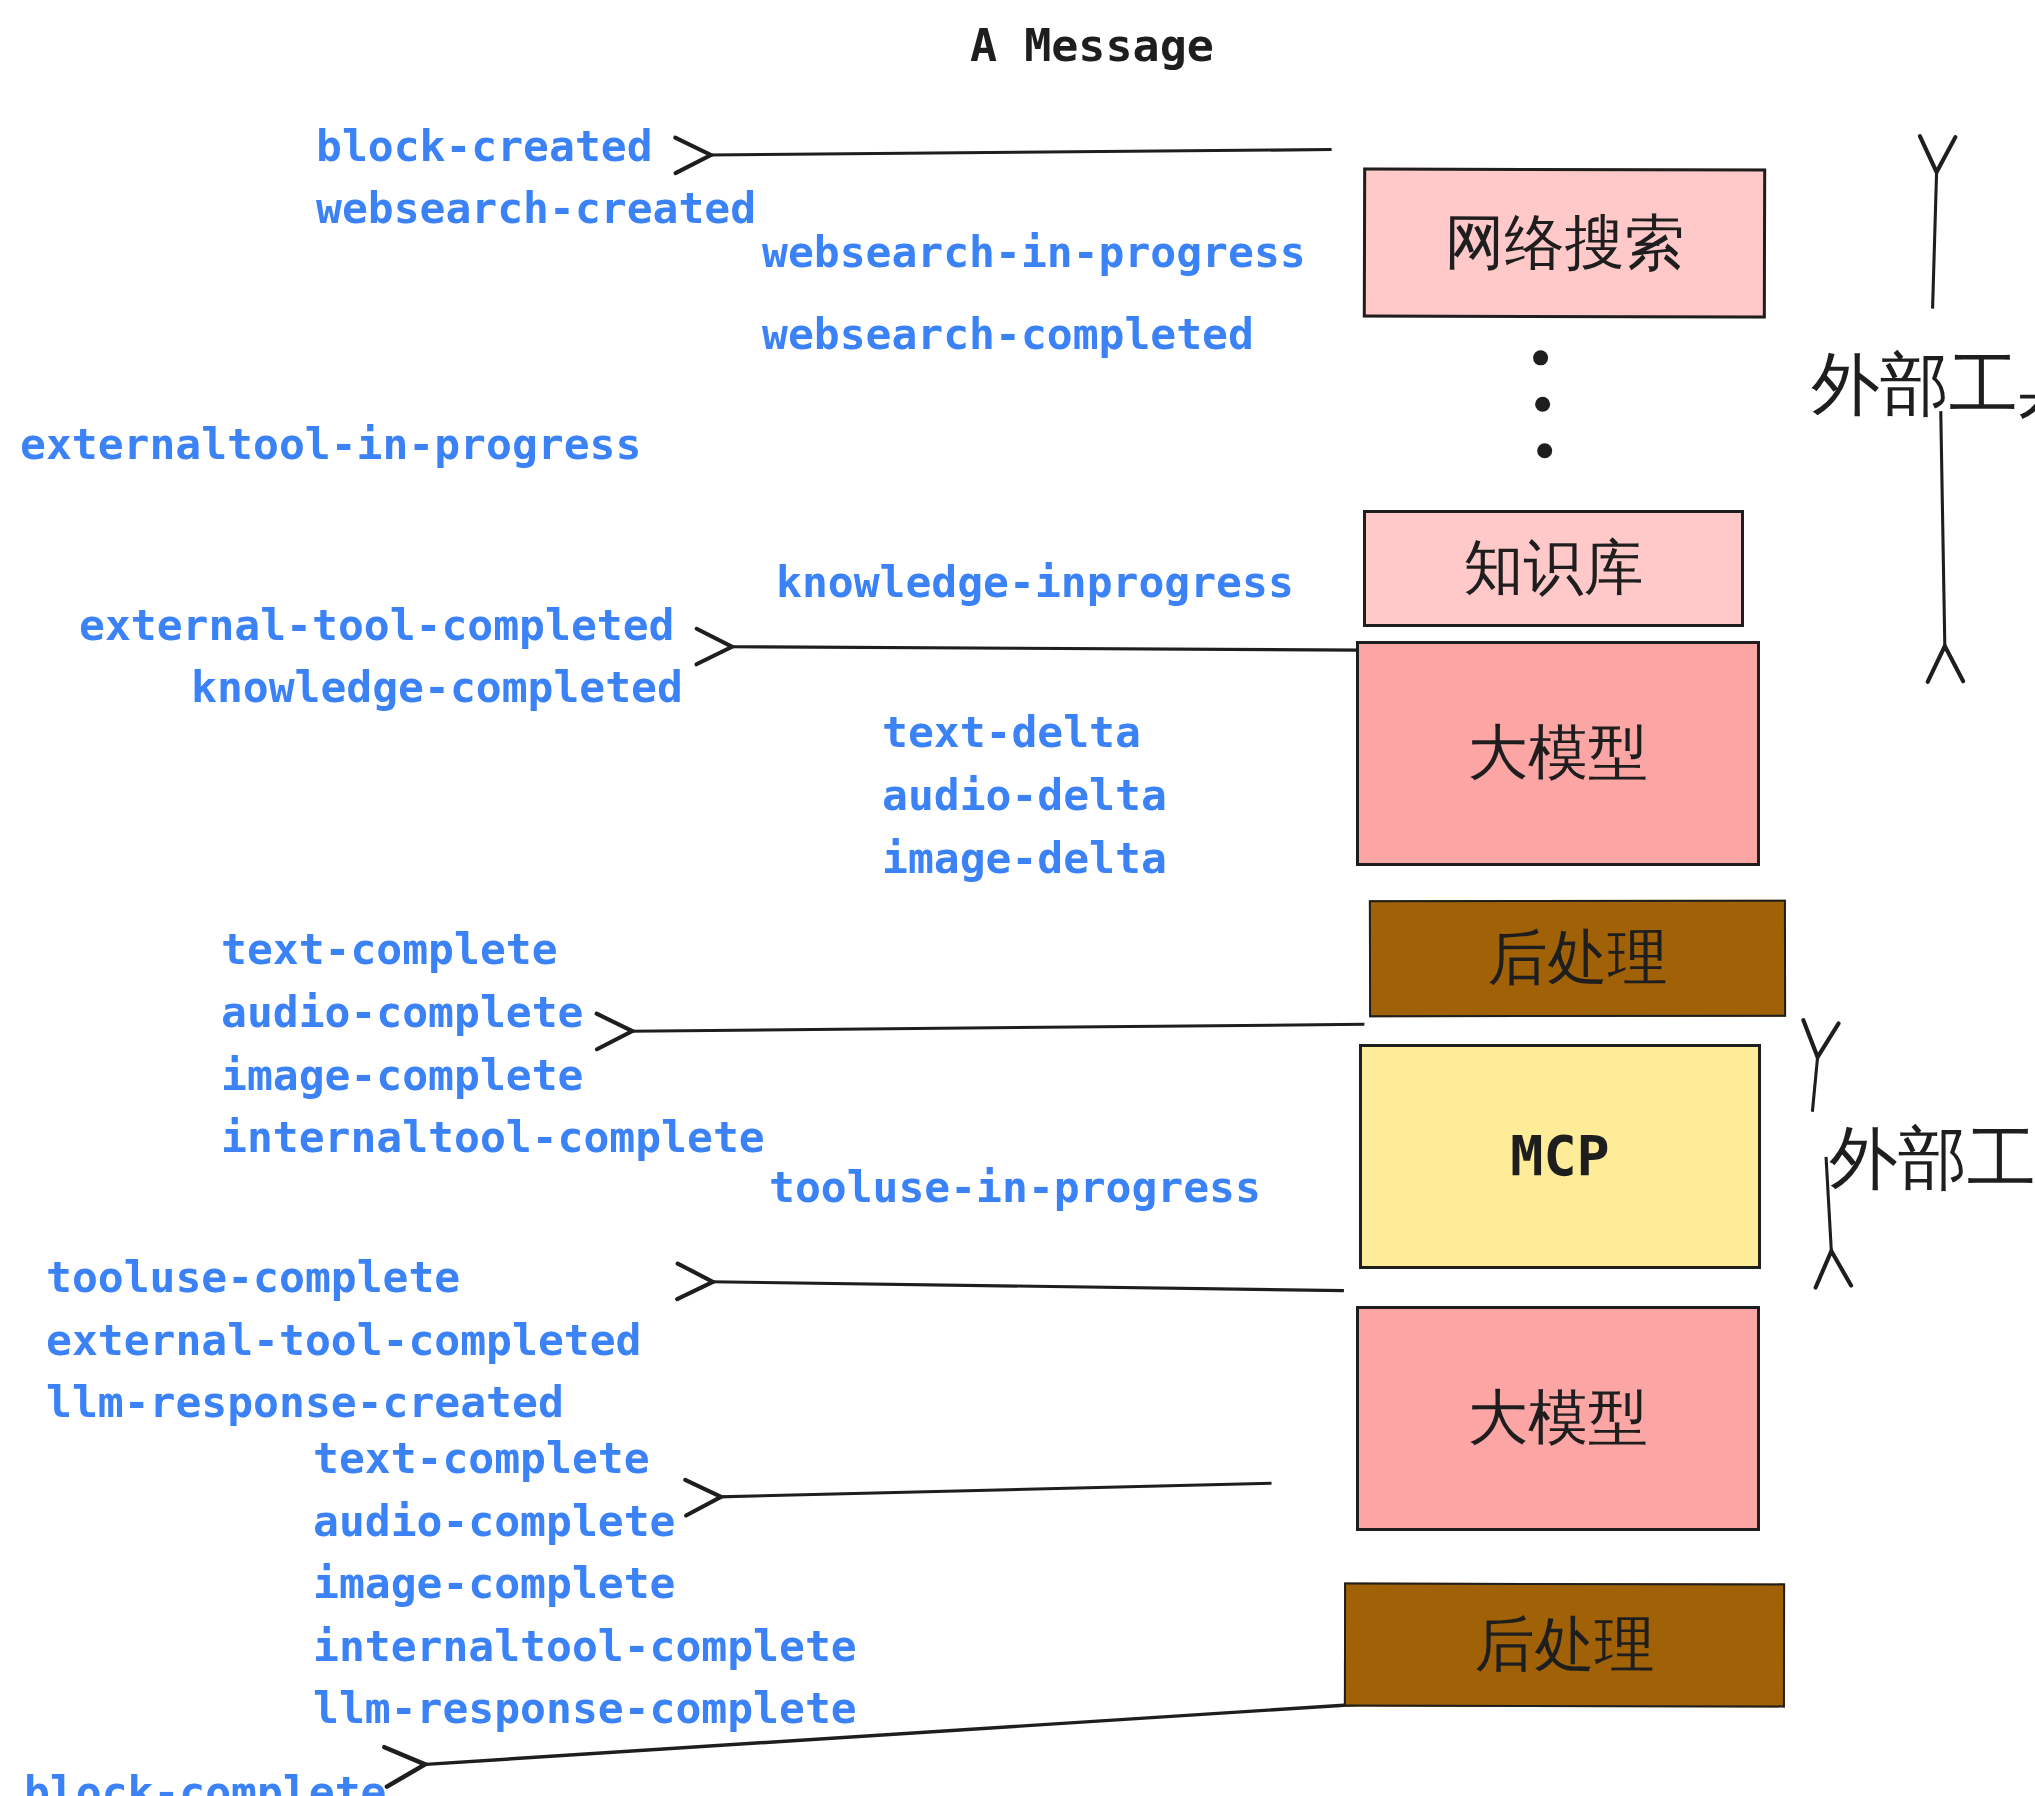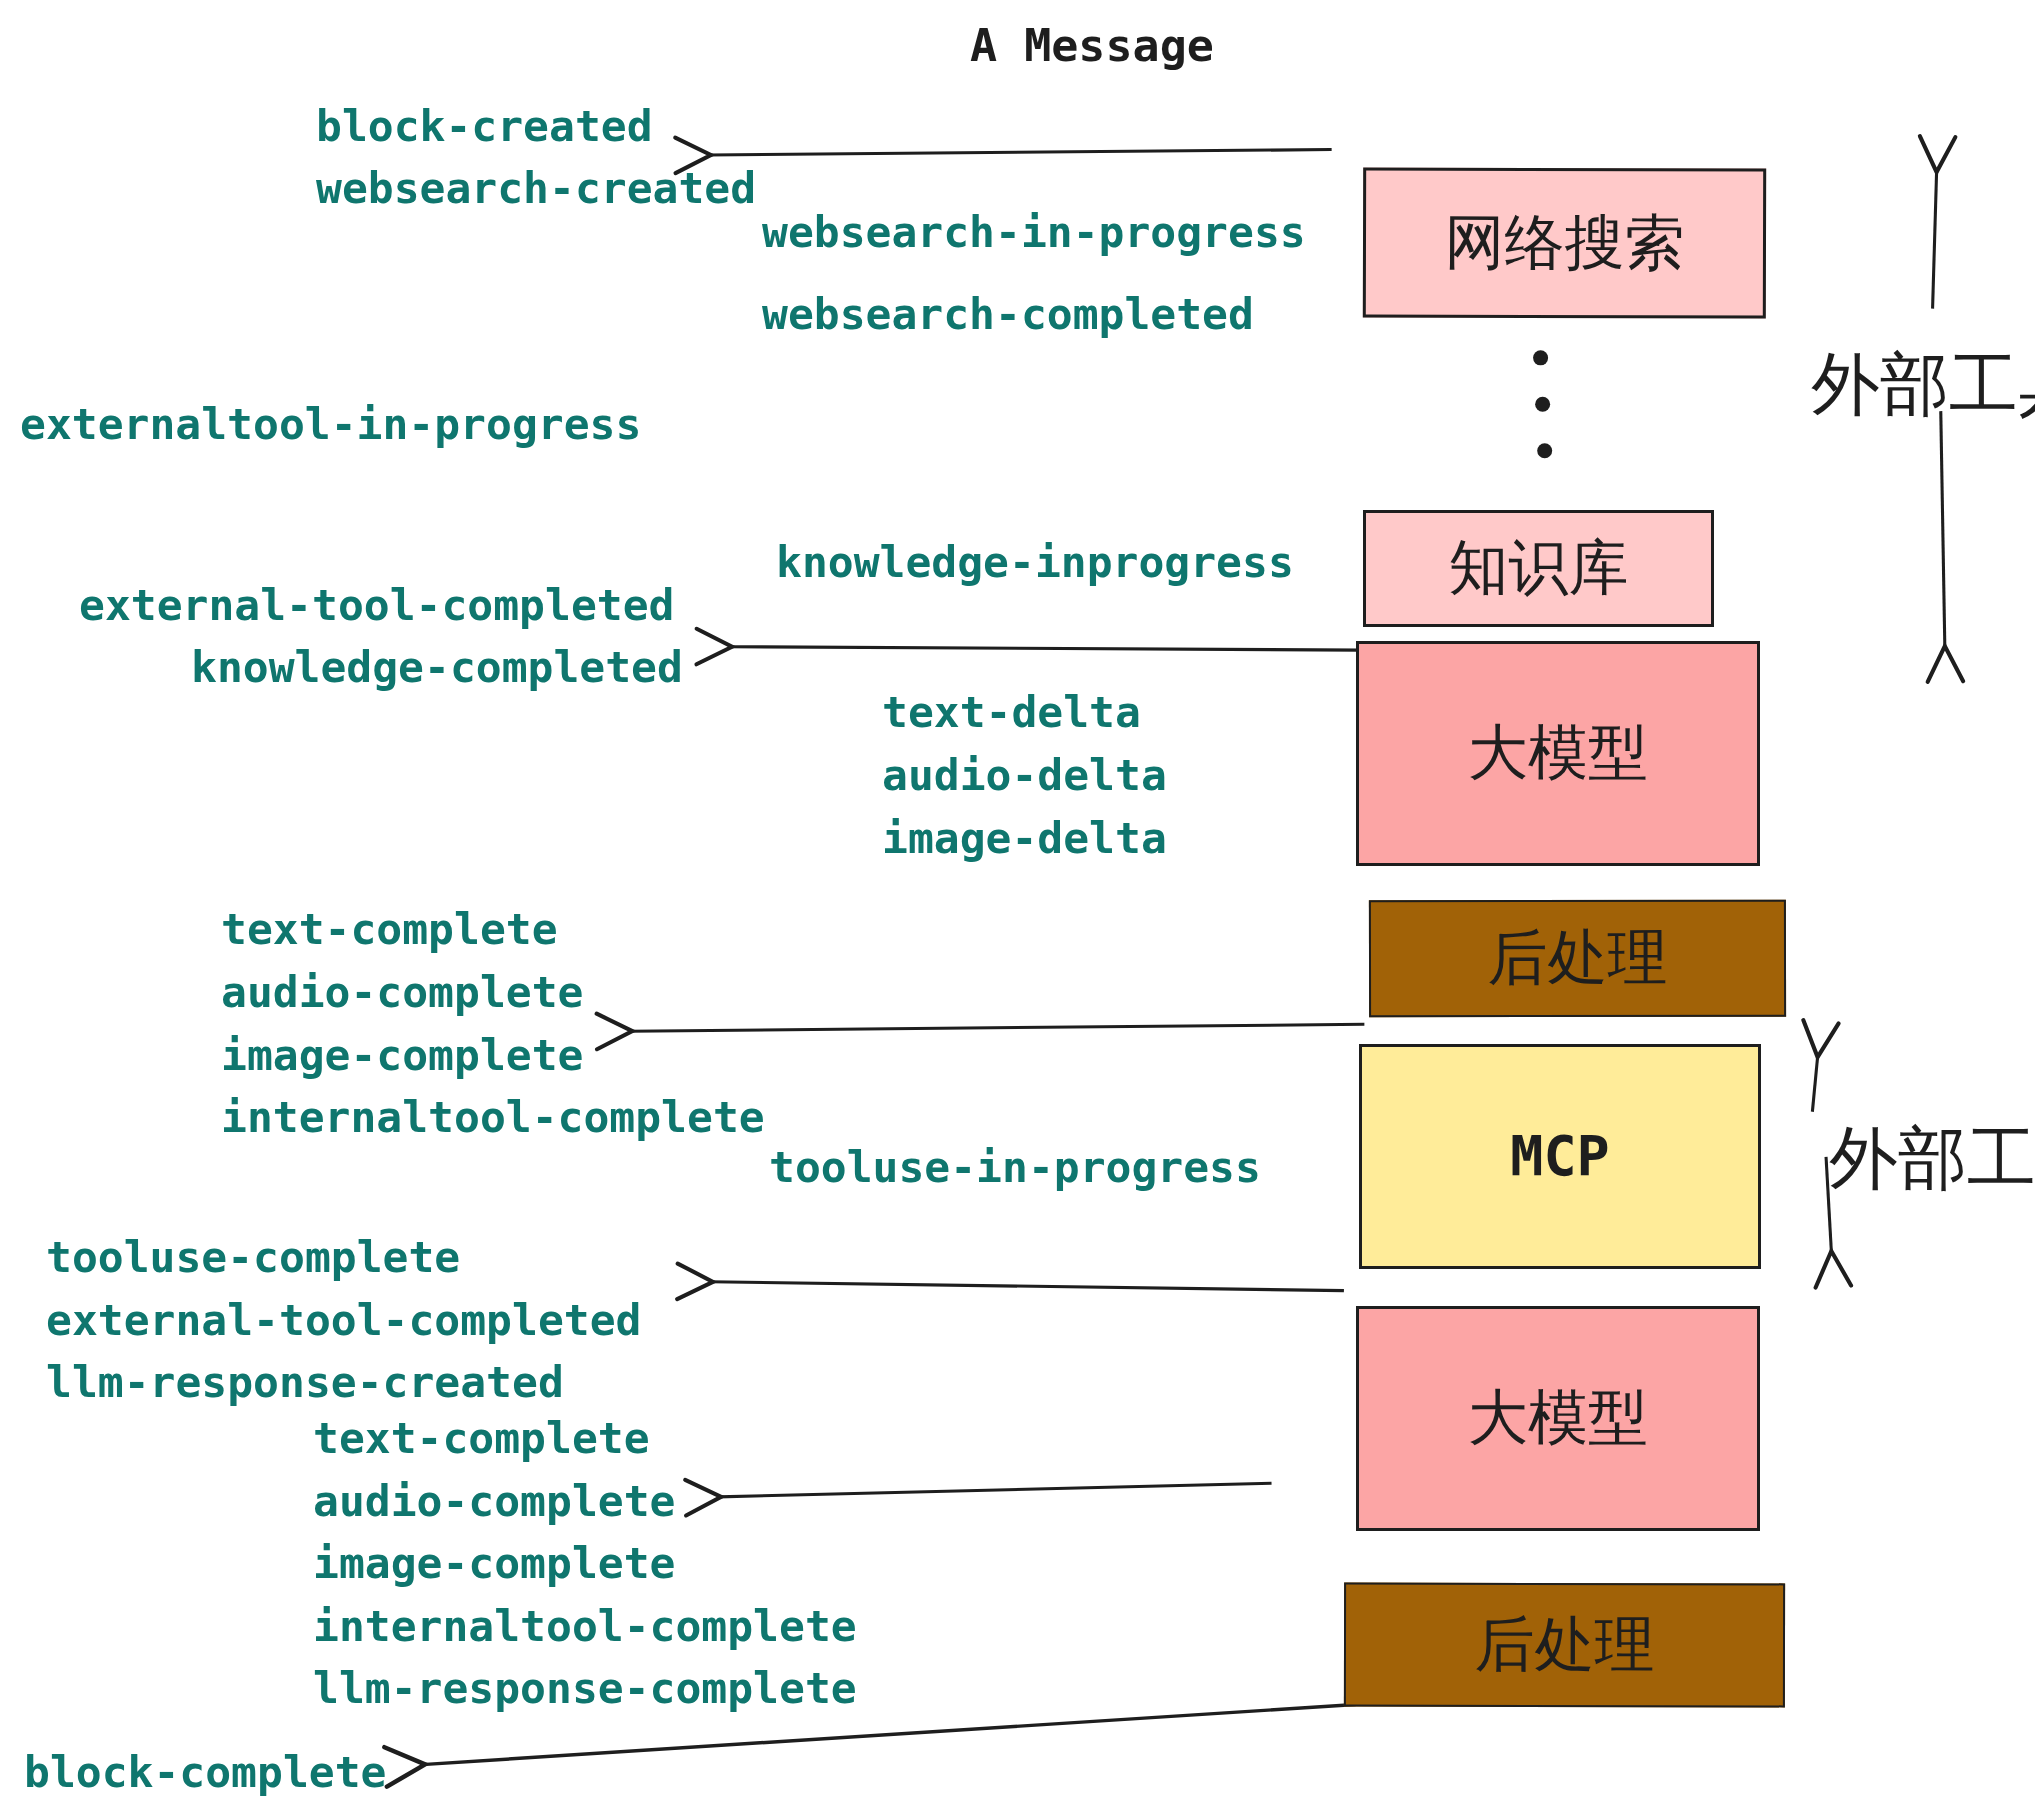--- a/index.html
+++ b/index.html
@@ -11,21 +11,21 @@
     color:#1e1e1e;
   }
   .title{
     position:absolute;left:970px;top:20.5px;
     font:700 45px/1.1 "DejaVu Sans Mono", monospace;
     color:#1e1e1e;white-space:nowrap;
   }
   .event{
     position:absolute;
     font:700 43px/1.12 "DejaVu Sans Mono", monospace;
-    color:#0f766e;white-space:nowrap;
+    color:#3b82f6;white-space:nowrap;margin-top:20px;
   }
   .box{
     position:absolute;
     box-sizing:border-box;
     border:3.4px solid #1e1e1e;
     display:flex;align-items:center;justify-content:center;
     background:#ffffff;
   }
   .box .zh{
     font-family:"Liberation Sans", sans-serif;
@@ -102,21 +102,21 @@
   <div class="event" style="left:313px;top:1477px">audio-complete</div>
   <div class="event" style="left:313px;top:1539px">image-complete</div>
   <div class="event" style="left:313px;top:1602px">internaltool-complete</div>
   <div class="event" style="left:313px;top:1664px">llm-response-complete</div>
   <div class="event" style="left:24px;top:1748px">block-complete</div>
 
   <div class="box pink" style="left:1363px;top:168px;width:403px;height:150px;transform:rotate(0.15deg)">
     <span class="zh">网络搜索</span>
   </div>
 
-  <div class="box pink" style="left:1363px;top:510px;width:351px;height:117px">
+  <div class="box pink" style="left:1363px;top:510px;width:381px;height:117px">
     <span class="zh">知识库</span>
   </div>
 
   <div class="box green" style="left:1356px;top:641px;width:404px;height:225px">
     <span class="zh">大模型</span>
   </div>
 
   <div class="box white" style="left:1369px;top:900px;width:417px;height:117px;transform:rotate(-0.1deg)">
     <span class="zh">后处理</span>
   </div>

